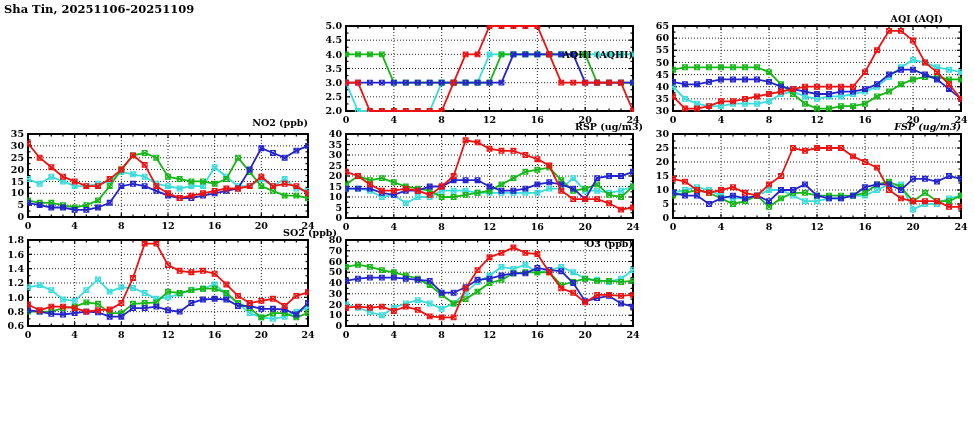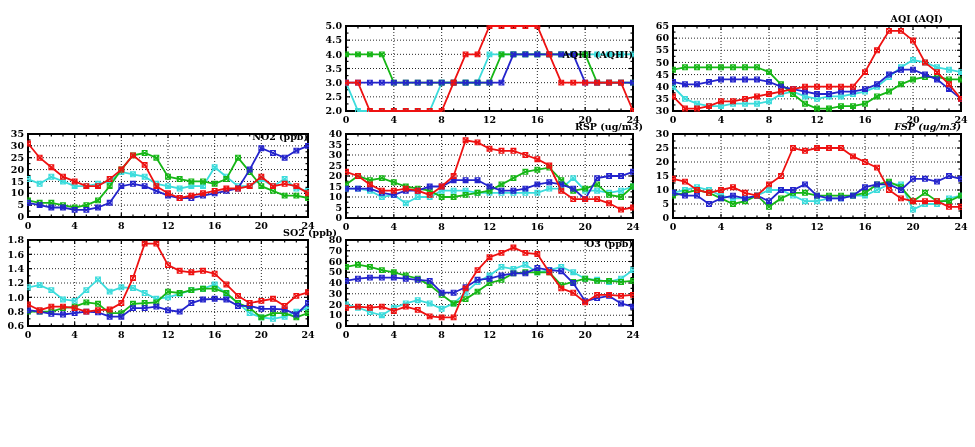--- a/index.html
+++ b/index.html
@@ -2,21 +2,21 @@
 <html><head>
 <meta charset="utf-8">
 <style>
   html,body{margin:0;padding:0;background:#fff;}
   .screen{position:relative;width:975px;height:447px;background:#ffffff;overflow:hidden;
           font-family:"DejaVu Serif",serif;}
   .main-title{position:absolute;left:4px;top:2px;font:bold 11.5px "DejaVu Serif",serif;color:#000;white-space:pre;}
   .chart-title{position:absolute;font:bold 9.5px "DejaVu Serif",serif;color:#000;white-space:pre;}
   .t-aqhi{top:13px;right:342px;margin-top:36px;}
   .t-aqi {top:13px;right:32px;}
-  .t-no2 {top:131px;right:667px;}
+  .t-no2 {top:117px;right:667px;}
   .t-rsp {top:121px;right:332px;}
   .t-fsp {top:121px;right:14px;font-style:italic;}
   .t-so2 {top:227px;right:638px;}
   .t-o3  {top:238px;right:342px;}
   #plots{position:absolute;left:0;top:0;}
   .grid{stroke:#000;stroke-width:1;stroke-dasharray:1 2;opacity:.85;}
   .tick{stroke:#000;stroke-width:1.2;}
   .border{fill:none;stroke:#000;stroke-width:2;}
   .lbl{font:bold 9.5px "DejaVu Serif",serif;fill:#000;}
 </style>
@@ -867,20 +867,21 @@
         <text x="342" y="243.2" text-anchor="end" class="lbl">80</text>
         <text x="346" y="338" text-anchor="middle" class="lbl">0</text>
         <text x="393.8333333333333" y="338" text-anchor="middle" class="lbl">4</text>
         <text x="441.66666666666663" y="338" text-anchor="middle" class="lbl">8</text>
         <text x="489.5" y="338" text-anchor="middle" class="lbl">12</text>
         <text x="537.3333333333333" y="338" text-anchor="middle" class="lbl">16</text>
         <text x="585.1666666666667" y="338" text-anchor="middle" class="lbl">20</text>
         <text x="633" y="338" text-anchor="middle" class="lbl">24</text>
       </g>
     </svg>
+  <div class="main-title">Sha Tin, 20251106-20251109</div>
   <div class="chart-title t-aqhi">AQHI (AQHI)</div>
   <div class="chart-title t-aqi">AQI (AQI)</div>
   <div class="chart-title t-no2">NO2 (ppb)</div>
   <div class="chart-title t-rsp">RSP (ug/m3)</div>
   <div class="chart-title t-fsp">FSP (ug/m3)</div>
   <div class="chart-title t-so2">SO2 (ppb)</div>
   <div class="chart-title t-o3">O3 (ppb)</div>
 </div>
 
 </body></html>

